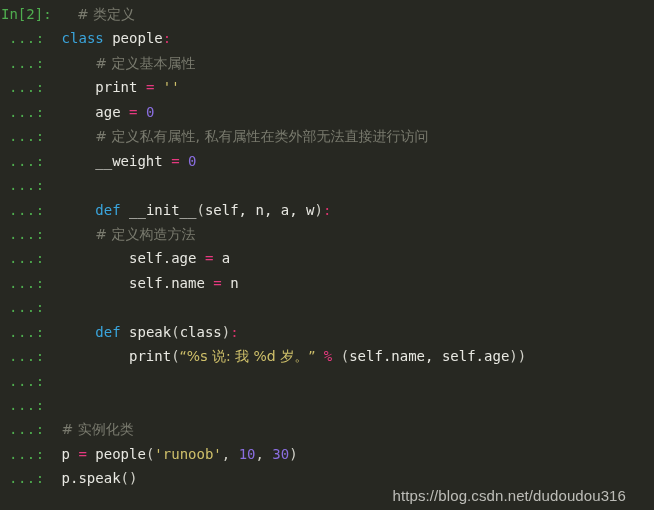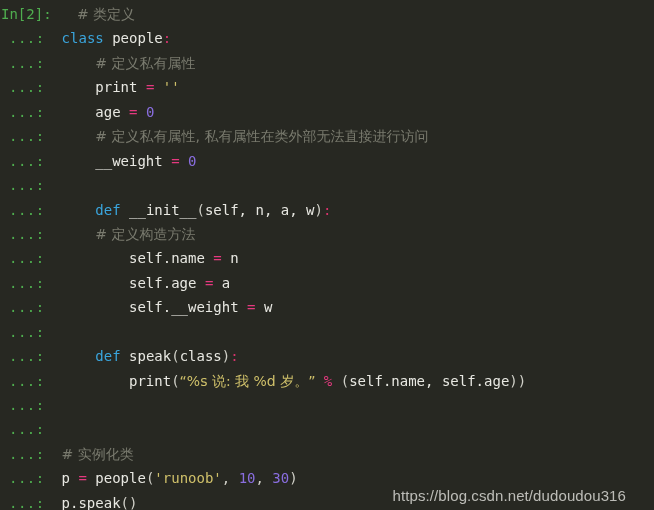--- a/index.html
+++ b/index.html
@@ -58,31 +58,30 @@
     padding-top: 2px;
   }
 </style>
 </head>
 <body>
 
 <div id="console">
   <div id="code-area">
       <div class="line"><span class="prompt-in">In[2]:</span><span> </span><span class="tok-plain">  </span><span class="tok-comment cjk"># 类定义</span></div>
       <div class="line"><span class="prompt-cont" style="margin-left: 8px;">...:</span><span> </span><span class="tok-plain"> </span><span class="tok-kw">class</span><span class="tok-plain"> people</span><span class="tok-colon">:</span></div>
-      <div class="line"><span class="prompt-cont" style="margin-left: 8px;">...:</span><span> </span><span class="tok-plain">     </span><span class="tok-comment cjk"># 定义私有属性</span></div>
+      <div class="line"><span class="prompt-cont" style="margin-left: 8px;">...:</span><span> </span><span class="tok-plain">     </span><span class="tok-comment cjk"># 定义基本属性</span></div>
       <div class="line"><span class="prompt-cont" style="margin-left: 8px;">...:</span><span> </span><span class="tok-plain">     print </span><span class="tok-op">=</span><span class="tok-plain"> </span><span class="tok-str">''</span></div>
       <div class="line"><span class="prompt-cont" style="margin-left: 8px;">...:</span><span> </span><span class="tok-plain">     age </span><span class="tok-op">=</span><span class="tok-plain"> </span><span class="tok-num">0</span></div>
       <div class="line"><span class="prompt-cont" style="margin-left: 8px;">...:</span><span> </span><span class="tok-plain">     </span><span class="tok-comment cjk"># 定义私有属性, 私有属性在类外部无法直接进行访问</span></div>
       <div class="line"><span class="prompt-cont" style="margin-left: 8px;">...:</span><span> </span><span class="tok-plain">     __weight </span><span class="tok-op">=</span><span class="tok-plain"> </span><span class="tok-num">0</span></div>
       <div class="line"><span class="prompt-cont" style="margin-left: 8px;">...:</span><span> </span></div>
       <div class="line"><span class="prompt-cont" style="margin-left: 8px;">...:</span><span> </span><span class="tok-plain">     </span><span class="tok-kw">def</span><span class="tok-plain"> __init__</span><span class="tok-punct">(</span><span class="tok-plain">self, n, a, w</span><span class="tok-punct">)</span><span class="tok-colon">:</span></div>
       <div class="line"><span class="prompt-cont" style="margin-left: 8px;">...:</span><span> </span><span class="tok-plain">     </span><span class="tok-comment cjk"># 定义构造方法</span></div>
+      <div class="line"><span class="prompt-cont" style="margin-left: 8px;">...:</span><span> </span><span class="tok-plain">         self.age </span><span class="tok-op">=</span><span class="tok-plain"> a</span></div>
       <div class="line"><span class="prompt-cont" style="margin-left: 8px;">...:</span><span> </span><span class="tok-plain">         self.name </span><span class="tok-op">=</span><span class="tok-plain"> n</span></div>
-      <div class="line"><span class="prompt-cont" style="margin-left: 8px;">...:</span><span> </span><span class="tok-plain">         self.age </span><span class="tok-op">=</span><span class="tok-plain"> a</span></div>
-      <div class="line"><span class="prompt-cont" style="margin-left: 8px;">...:</span><span> </span><span class="tok-plain">         self.__weight </span><span class="tok-op">=</span><span class="tok-plain"> w</span></div>
       <div class="line"><span class="prompt-cont" style="margin-left: 8px;">...:</span><span> </span></div>
       <div class="line"><span class="prompt-cont" style="margin-left: 8px;">...:</span><span> </span><span class="tok-plain">     </span><span class="tok-kw">def</span><span class="tok-plain"> speak</span><span class="tok-punct">(</span><span class="tok-plain">class</span><span class="tok-punct">)</span><span class="tok-colon">:</span></div>
       <div class="line"><span class="prompt-cont" style="margin-left: 8px;">...:</span><span> </span><span class="tok-plain">         print</span><span class="tok-punct">(</span><span class="tok-str cjk">“%s 说: 我 %d 岁。”</span><span class="tok-plain"> </span><span class="tok-pct">%</span><span class="tok-plain"> </span><span class="tok-punct">(</span><span class="tok-plain">self.name, self.age</span><span class="tok-punct">))</span></div>
       <div class="line"><span class="prompt-cont" style="margin-left: 8px;">...:</span><span> </span></div>
       <div class="line"><span class="prompt-cont" style="margin-left: 8px;">...:</span><span> </span></div>
       <div class="line"><span class="prompt-cont" style="margin-left: 8px;">...:</span><span> </span><span class="tok-plain"> </span><span class="tok-comment cjk"># 实例化类</span></div>
       <div class="line"><span class="prompt-cont" style="margin-left: 8px;">...:</span><span> </span><span class="tok-plain"> p </span><span class="tok-op">=</span><span class="tok-plain"> people</span><span class="tok-punct">(</span><span class="tok-str">'runoob'</span><span class="tok-punct">, </span><span class="tok-num">10</span><span class="tok-punct">, </span><span class="tok-num">30</span><span class="tok-punct">)</span></div>
       <div class="line"><span class="prompt-cont" style="margin-left: 8px;">...:</span><span> </span><span class="tok-plain"> p.speak</span><span class="tok-punct">()</span></div>
     </div>
 

